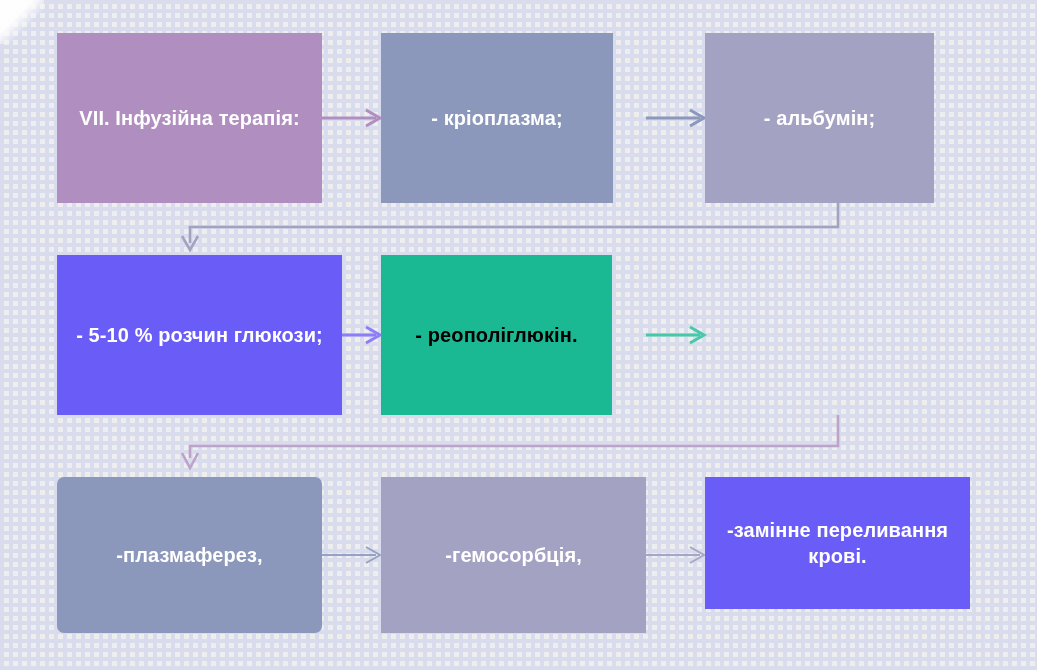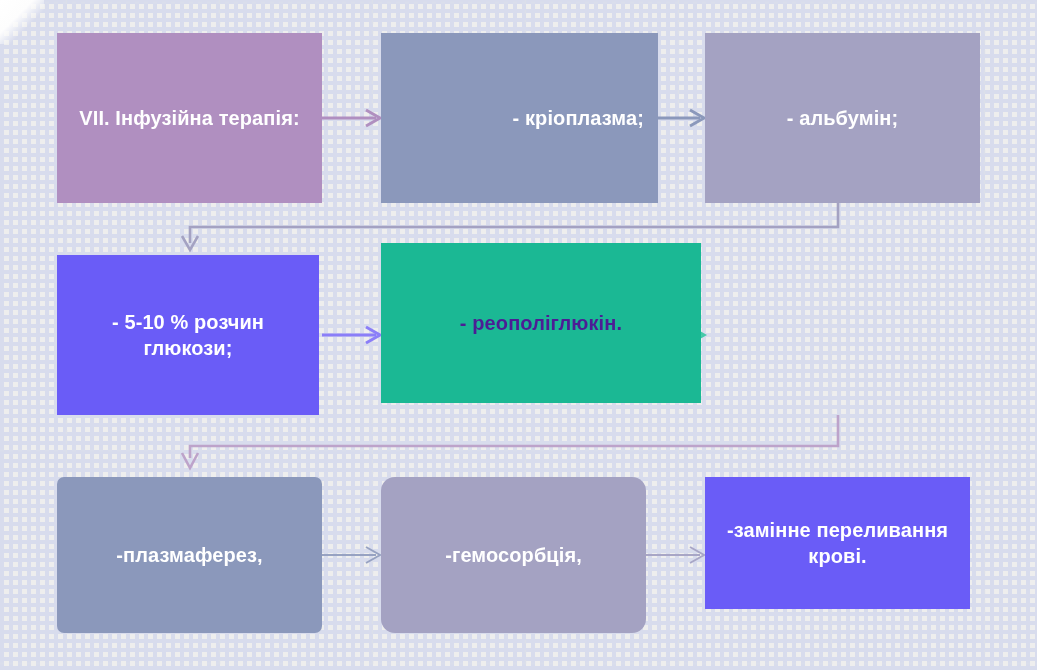--- a/index.html
+++ b/index.html
@@ -130,35 +130,35 @@
 
     <g>
       <line x1="646" y1="555" x2="700" y2="555" stroke="#a8a6c6" stroke-width="2"></line>
       <path d="M 690 547 L 704 555 L 690 563" fill="none" stroke="#a8a6c6" stroke-width="2" stroke-linejoin="miter"></path>
     </g>
   </svg>
 
   <div class="node" id="n0" style="left: 57px; top: 33px; width: 265px; height: 170px; background: rgb(176, 143, 192); color: rgb(255, 255, 255);">
     <span>VII. Інфузійна терапія:</span>
   </div>
-  <div class="node" id="n1" style="left: 381px; top: 33px; width: 277px; height: 170px; background: rgb(139, 152, 187); color: rgb(255, 255, 255); justify-content: flex-end;">
+  <div class="node" id="n1" style="left: 381px; top: 33px; width: 232px; height: 170px; background: rgb(139, 152, 187); color: rgb(255, 255, 255);">
     <span>- кріоплазма;</span>
   </div>
-  <div class="node" id="n2" style="left: 705px; top: 33px; width: 275px; height: 170px; background: rgb(164, 162, 194); color: rgb(255, 255, 255); align-items: center;">
+  <div class="node" id="n2" style="left: 705px; top: 33px; width: 229px; height: 170px; background: rgb(164, 162, 194); color: rgb(255, 255, 255); align-items: center;">
     <span>- альбумін;</span>
   </div>
-  <div class="node" id="n3" style="left: 57px; top: 255px; width: 262px; height: 160px; background: rgb(106, 92, 247); color: rgb(255, 255, 255);">
+  <div class="node" id="n3" style="left: 57px; top: 255px; width: 285px; height: 160px; background: rgb(106, 92, 247); color: rgb(255, 255, 255);">
     <span>- 5-10 % розчин глюкози;</span>
   </div>
-  <div class="node" id="n4" style="left: 381px; top: 243px; width: 320px; height: 160px; background: rgb(27, 184, 148); color: #4c1d95;">
+  <div class="node" id="n4" style="left: 381px; top: 255px; width: 231px; height: 160px; background: rgb(27, 184, 148); color: #000000;">
     <span>- реополіглюкін.</span>
   </div>
   <div class="node" id="n6" style="left: 57px; top: 477px; width: 265px; height: 156px; background: rgb(139, 152, 187); color: rgb(255, 255, 255); border-radius: 7px;">
     <span>-плазмаферез,</span>
   </div>
-  <div class="node" id="n7" style="left: 381px; top: 477px; width: 265px; height: 156px; background: rgb(164, 162, 194); color: rgb(255, 255, 255); border-radius: 14px;">
+  <div class="node" id="n7" style="left: 381px; top: 477px; width: 265px; height: 156px; background: rgb(164, 162, 194); color: rgb(255, 255, 255);">
     <span>-гемосорбція,</span>
   </div>
   <div class="node" id="n8" style="left: 705px; top: 477px; width: 265px; height: 132px; background: rgb(106, 92, 247); color: rgb(255, 255, 255);">
     <span>-замінне переливання крові.</span>
   </div>
 
 </div>
 
 </body></html>

